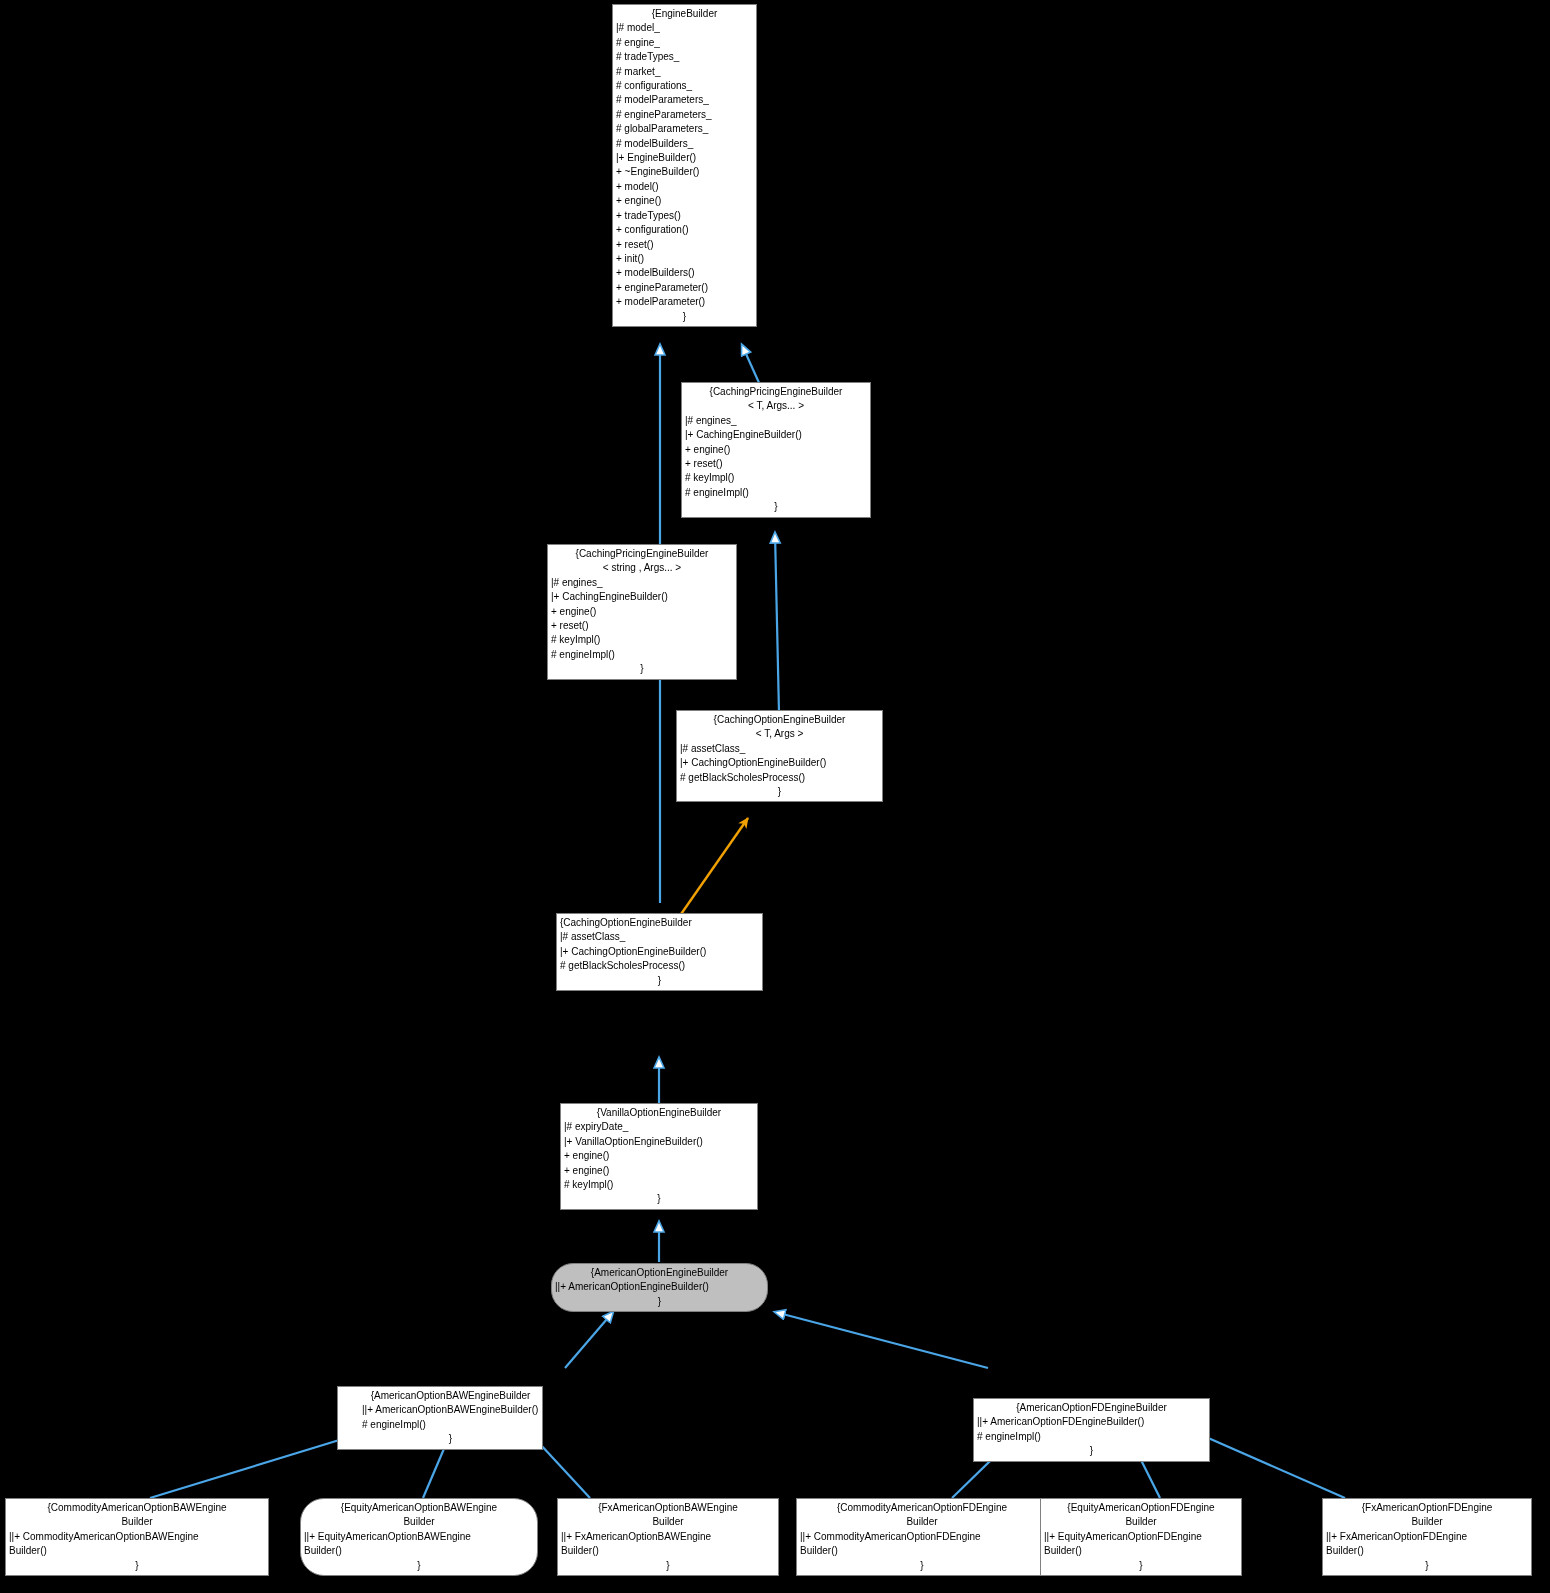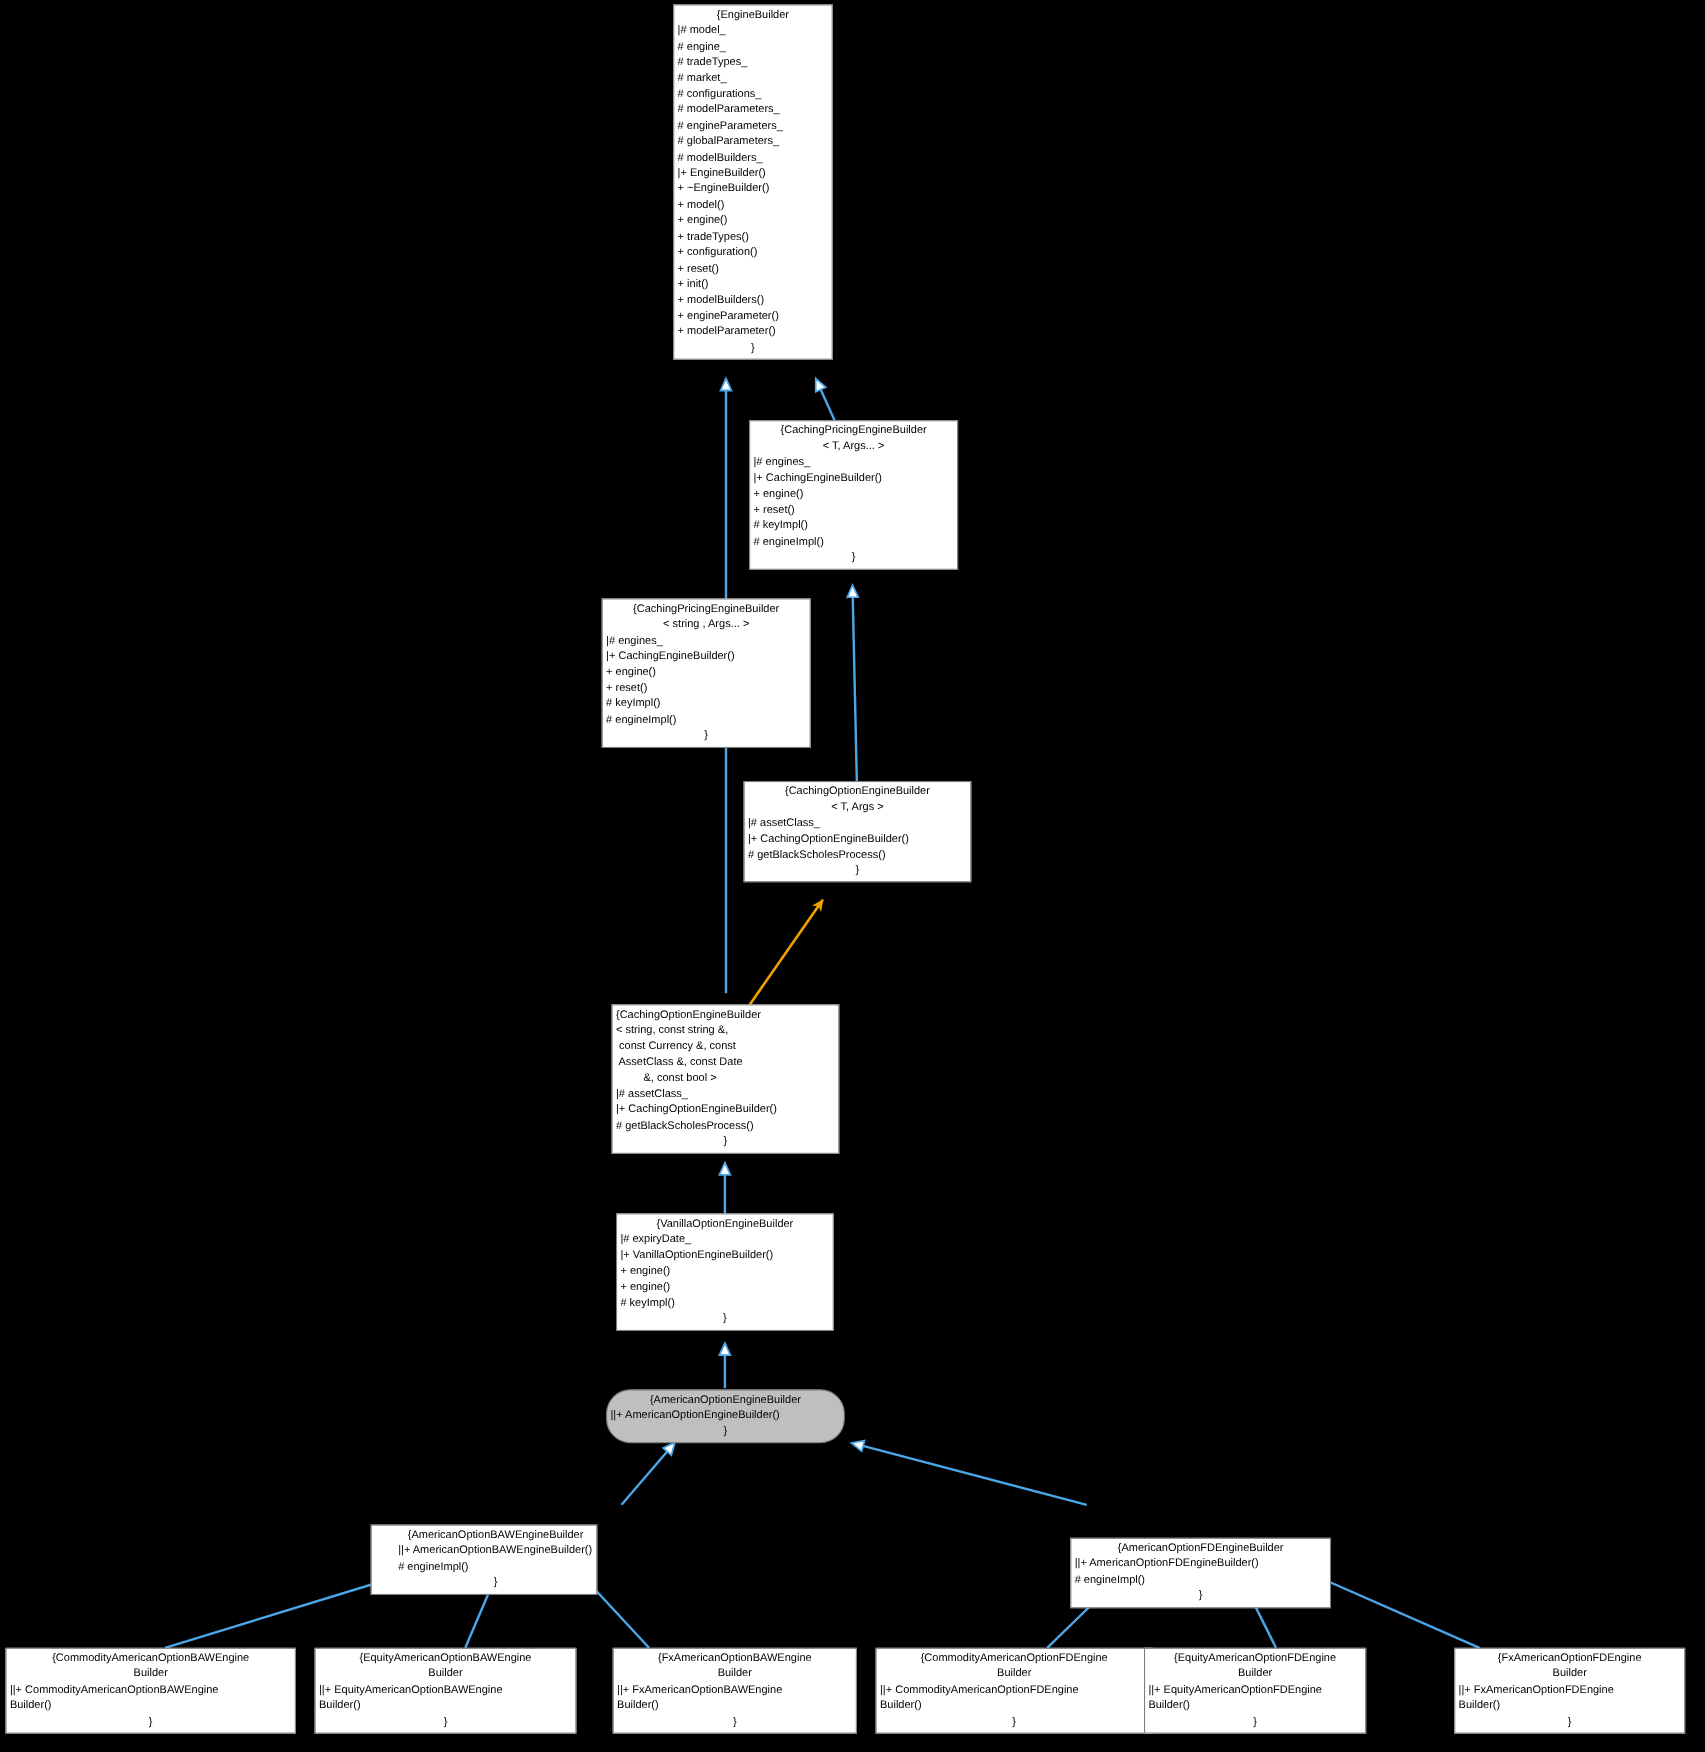--- a/index.html
+++ b/index.html
@@ -142,24 +142,20 @@
     <div class="title">{CachingOptionEngineBuilder
 &lt; T, Args &gt;</div>
     <div class="members">|# assetClass_
 |+ CachingOptionEngineBuilder()
 # getBlackScholesProcess()</div>
     <div class="closing">}</div>
   </div>
 
   <div class="node" style="left:556px; top:913px; width:207px;">
     <div class="members">{CachingOptionEngineBuilder</div>
-    <div class="members">&lt; string, const string &amp;,
- const Currency &amp;, const
- AssetClass &amp;, const Date
-         &amp;, const bool &gt;</div>
     <div class="members">|# assetClass_
 |+ CachingOptionEngineBuilder()
 # getBlackScholesProcess()</div>
     <div class="closing">}</div>
   </div>
 
   <div class="node" style="left:560px; top:1103px; width:198px;">
     <div class="title">{VanillaOptionEngineBuilder</div>
     <div class="members">|# expiryDate_
 |+ VanillaOptionEngineBuilder()
@@ -190,21 +186,21 @@
   </div>
 
   <div class="node" style="left:5px; top:1498px; width:264px;">
     <div class="title">{CommodityAmericanOptionBAWEngine
 Builder</div>
     <div class="members">||+ CommodityAmericanOptionBAWEngine
 Builder()</div>
     <div class="closing">}</div>
   </div>
 
-  <div class="node" style="left:286px; top:1498px; width:238px;">
+  <div class="node" style="left:300px; top:1498px; width:238px;border-radius:24px;">
     <div class="title">{EquityAmericanOptionBAWEngine
 Builder</div>
     <div class="members">||+ EquityAmericanOptionBAWEngine
 Builder()</div>
     <div class="closing">}</div>
   </div>
 
   <div class="node" style="left:557px; top:1498px; width:222px;">
     <div class="title">{FxAmericanOptionBAWEngine
 Builder</div>

